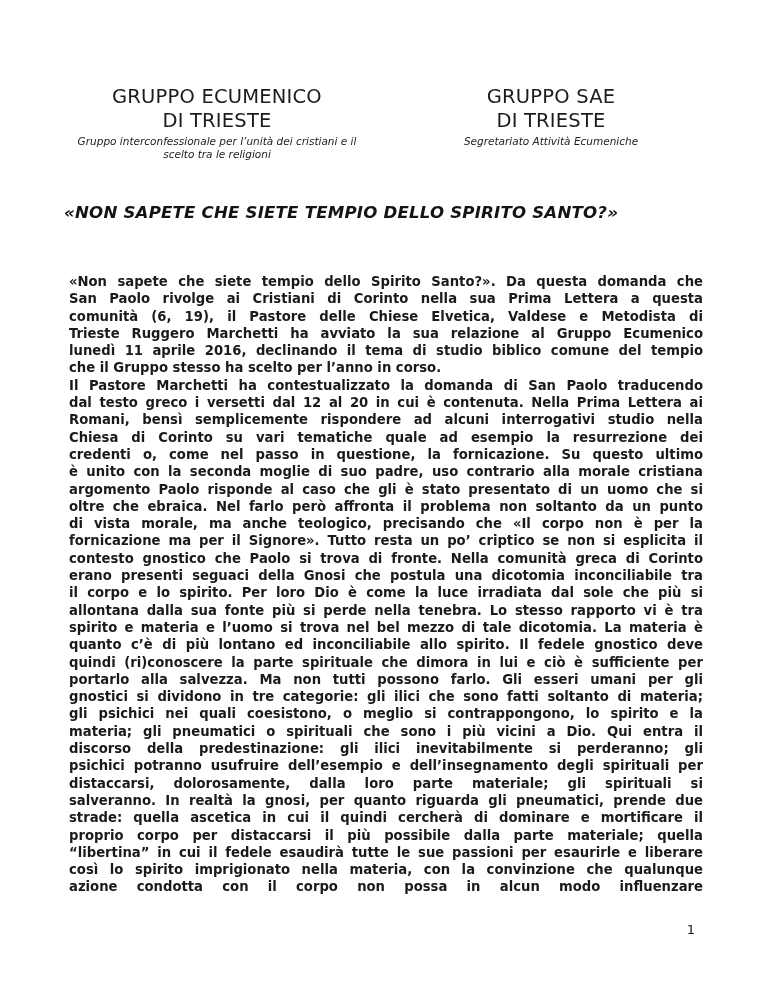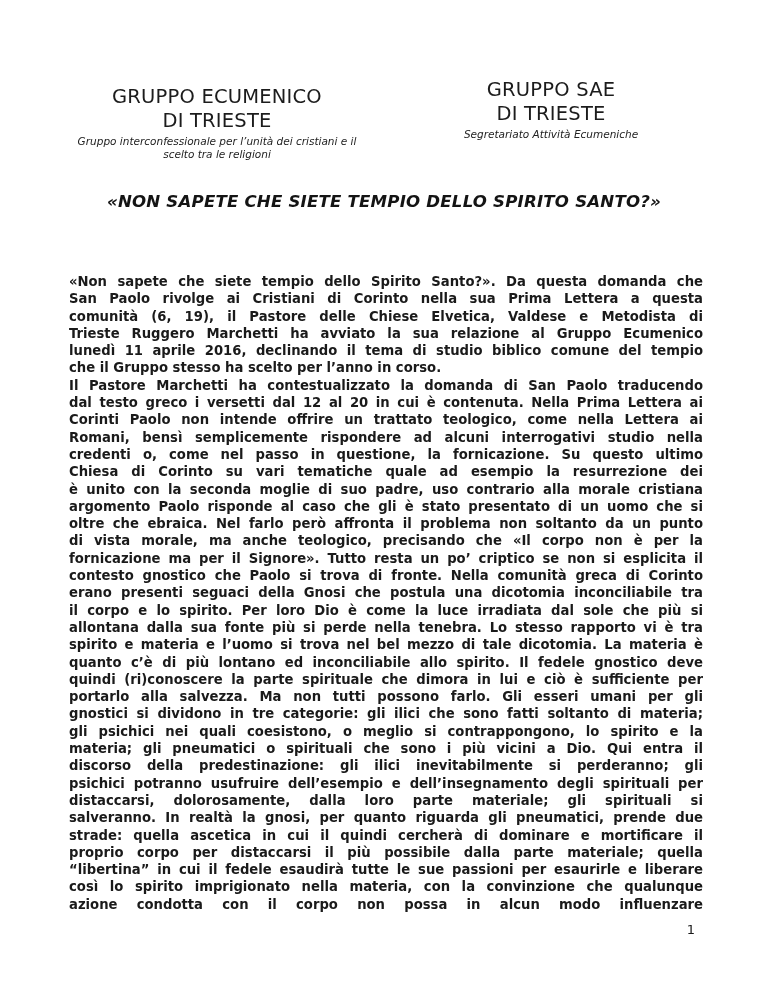--- a/index.html
+++ b/index.html
@@ -16,42 +16,42 @@
     left: 0; top: 0;
     width: 768px; height: 994px;
     background: #ffffff;
   }
   
   .org {
     position: absolute;
     text-align: center;
   }
   .org-left  { left: 72px;  top: 85px; width: 290px; }
-  .org-right { left: 429px; top: 78px; width: 244px; }
+  .org-right { left: 429px; top: 85px; width: 244px; }
   .org-name {
     font-size: 19.5px;
     line-height: 23.5px;
     font-weight: 400;
     color: #1c1c1c;
     letter-spacing: 0.2px;
     white-space: nowrap;
   }
   .org-subtitle {
     margin-top: 3px;
     font-size: 10.5px;
     line-height: 12.5px;
     font-style: italic;
     color: #222;
   }
   .org-subtitle .sub-line { white-space: nowrap; text-align: center; }
   
   .doc-title {
     position: absolute;
-    left: 64px; top: 191px; width: 640px;
-    text-align: center;
+    left: 64px; top: 202px; width: 640px;
+    text-align: left;
     font-size: 16.6px;
     line-height: 21px;
     font-weight: bold;
     font-style: italic;
     color: #141414;
     letter-spacing: 0.2px;
     white-space: nowrap;
   }
   
   .body-text {
@@ -116,24 +116,23 @@
         <div class="line">«Non sapete che siete tempio dello Spirito Santo?». Da questa domanda che</div>
         <div class="line">San Paolo rivolge ai Cristiani di Corinto nella sua Prima Lettera a questa</div>
         <div class="line">comunità (6, 19), il Pastore delle Chiese Elvetica, Valdese e Metodista di</div>
         <div class="line">Trieste Ruggero Marchetti ha avviato la sua relazione al Gruppo Ecumenico</div>
         <div class="line">lunedì 11 aprile 2016, declinando il tema di studio biblico comune del tempio</div>
         <div class="line line-end">che il Gruppo stesso ha scelto per l’anno in corso.</div>
       </div>
       <div class="paragraph">
         <div class="line">Il Pastore Marchetti ha contestualizzato la domanda di San Paolo traducendo</div>
         <div class="line">dal testo greco i versetti dal 12 al 20 in cui è contenuta. Nella Prima Lettera ai</div>
-        <div class="line">Corinti Paolo non intende offrire un trattato teologico, come nella Lettera ai</div>
         <div class="line">Romani, bensì semplicemente rispondere ad alcuni interrogativi studio nella</div>
+        <div class="line">Chiesa di Corinto su vari tematiche quale ad esempio la resurrezione dei</div>
         <div class="line">credenti o, come nel passo in questione, la fornicazione. Su questo ultimo</div>
-        <div class="line">Chiesa di Corinto su vari tematiche quale ad esempio la resurrezione dei</div>
         <div class="line">è unito con la seconda moglie di suo padre, uso contrario alla morale cristiana</div>
         <div class="line">argomento Paolo risponde al caso che gli è stato presentato di un uomo che si</div>
         <div class="line">oltre che ebraica. Nel farlo però affronta il problema non soltanto da un punto</div>
         <div class="line">di vista morale, ma anche teologico, precisando che «Il corpo non è per la</div>
         <div class="line">fornicazione ma per il Signore». Tutto resta un po’ criptico se non si esplicita il</div>
         <div class="line">contesto gnostico che Paolo si trova di fronte. Nella comunità greca di Corinto</div>
         <div class="line">erano presenti seguaci della Gnosi che postula una dicotomia inconciliabile tra</div>
         <div class="line">il corpo e lo spirito. Per loro Dio è come la luce irradiata dal sole che più si</div>
         <div class="line">allontana dalla sua fonte più si perde nella tenebra. Lo stesso rapporto vi è tra</div>
         <div class="line">spirito e materia e l’uomo si trova nel bel mezzo di tale dicotomia. La materia è</div>

